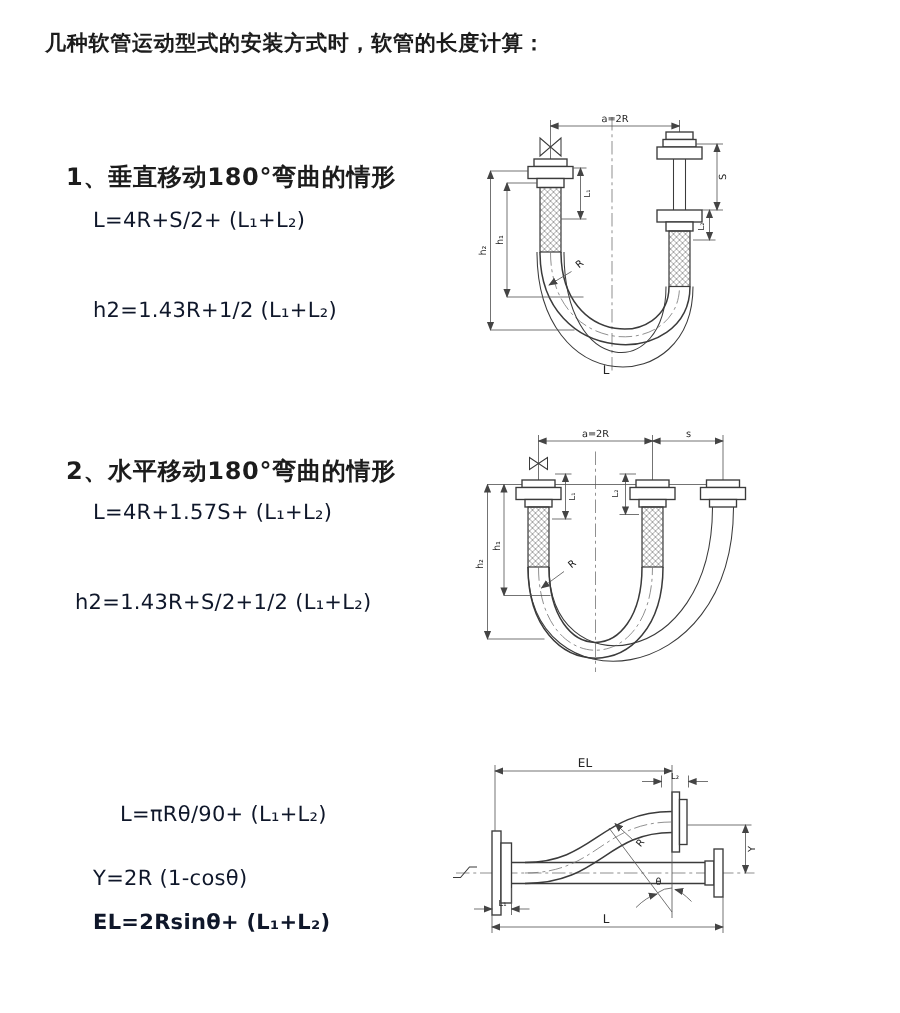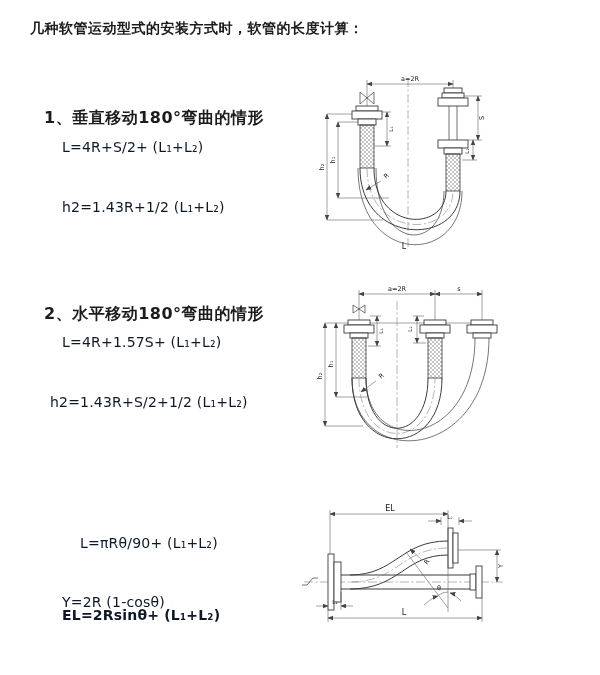--- a/index.html
+++ b/index.html
@@ -28,21 +28,21 @@
 
   <div class="abs sec-head" style="left:44px;top:108px;">1、垂直移动180°弯曲的情形</div>
   <div class="abs formula" style="left:62px;top:139px;">L=4R+S/2+ (L₁+L₂)</div>
   <div class="abs formula" style="left:62px;top:199px;">h2=1.43R+1/2 (L₁+L₂)</div>
 
   <div class="abs sec-head" style="left:44px;top:304px;">2、水平移动180°弯曲的情形</div>
   <div class="abs formula" style="left:62px;top:334px;">L=4R+1.57S+ (L₁+L₂)</div>
   <div class="abs formula" style="left:50px;top:394px;">h2=1.43R+S/2+1/2 (L₁+L₂)</div>
 
   <div class="abs formula" style="left:62px;top:535px;margin-left:18px;">L=πRθ/90+ (L₁+L₂)</div>
-  <div class="abs formula" style="left:62px;top:594px;">Y=2R (1-cosθ)</div>
+  <div class="abs formula" style="left:62px;top:578px;">Y=2R (1-cosθ)</div>
   <div class="abs formula" style="left:62px;top:607px;font-weight:bold;">EL=2Rsinθ+ (L₁+L₂)</div>
 
   <svg class="diag" style="left:303px;top:70px;" width="292" height="192" viewBox="0 0 292 192">
     <defs>
       <marker id="arr1" viewBox="0 0 10 10" refX="9" refY="5" markerWidth="6" markerHeight="6" orient="auto-start-reverse" markerUnits="userSpaceOnUse">
         <path d="M0,1 L10,5 L0,9 z" fill="#444"></path>
       </marker>
       <pattern id="hatch1" width="4" height="4" patternUnits="userSpaceOnUse">
         <path d="M0,0 L4,4 M4,0 L0,4" stroke="#8a8a8a" stroke-width=".5"></path>
       </pattern>

